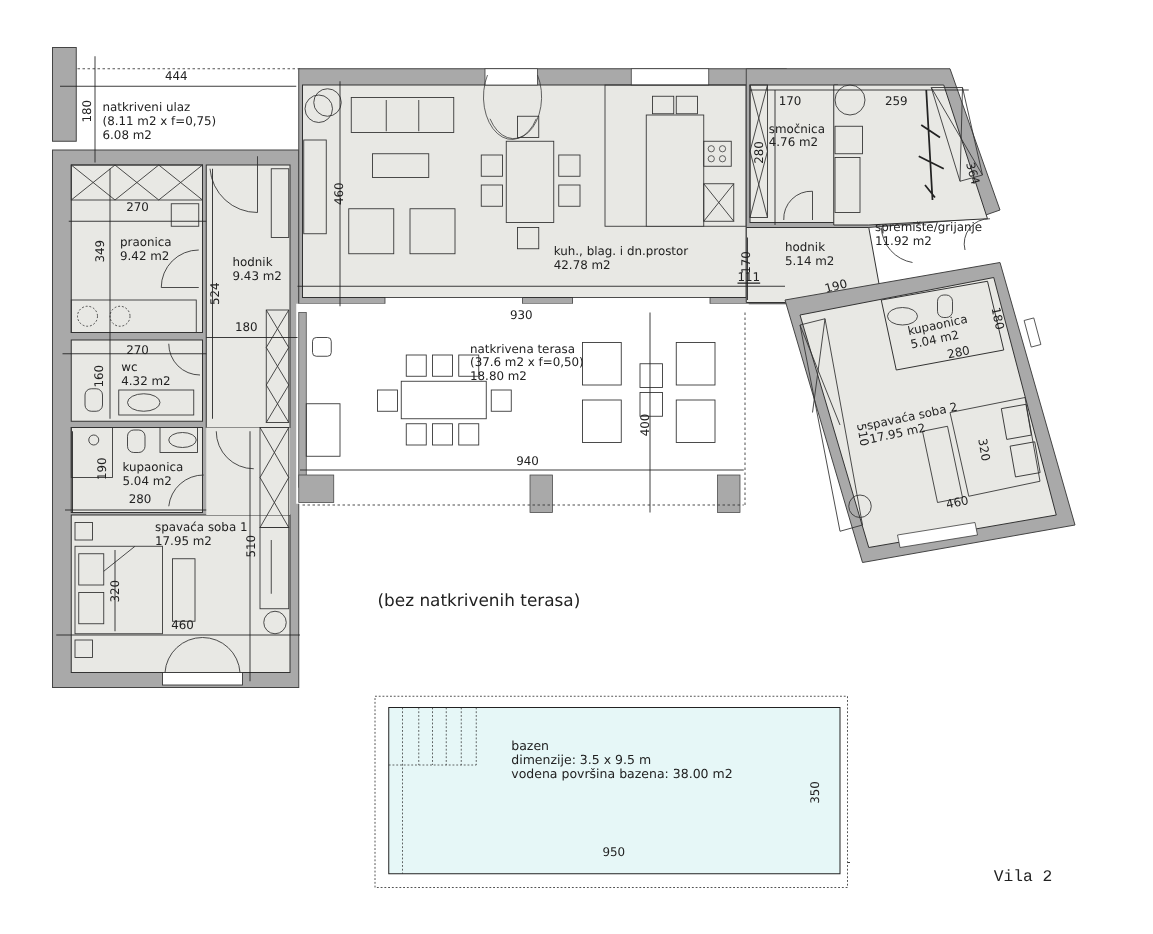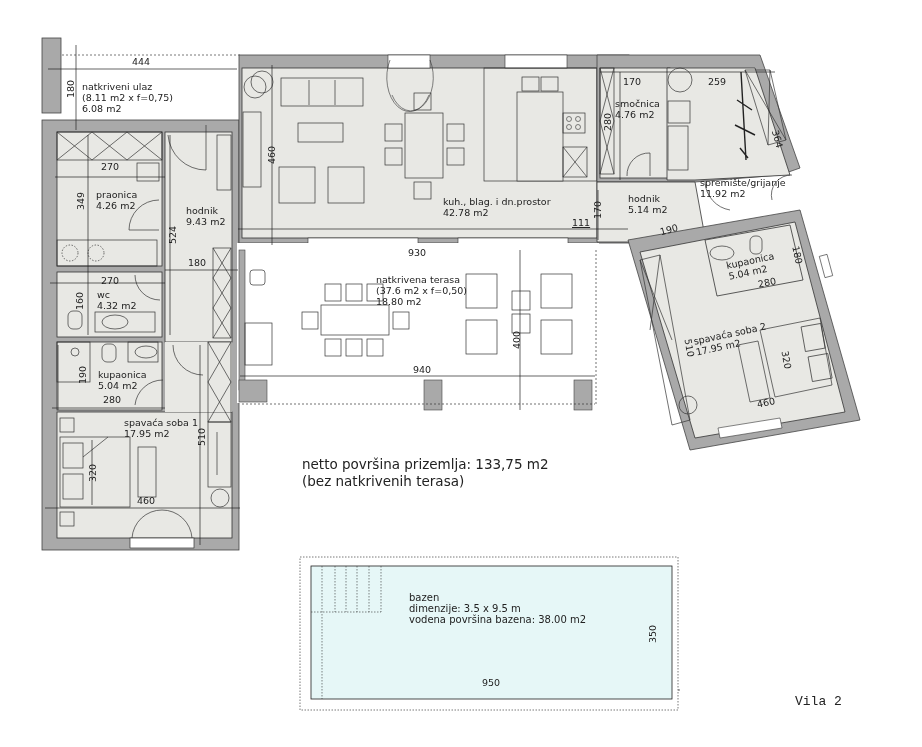--- a/index.html
+++ b/index.html
@@ -203,21 +203,21 @@
     <line x1="357" y1="566" x2="357" y2="612"></line>
     <line x1="369" y1="566" x2="369" y2="612"></line>
     <line x1="381" y1="566" x2="381" y2="612"></line>
   </g>
 </svg>
 
 <div class="lbl" style="left:82px;top:81px;"><span>natkriveni ulaz</span><br><span>(8.11 m2 x f=0,75)</span><br><span>6.08 m2</span></div>
 <div class="dim" style="left:132px;top:57px;">444</div>
 <div class="dim rot" style="left:62px;top:84px;">180</div>
 
-<div class="lbl" style="left:96px;top:189px;"><span>praonica</span><br><span>4.26 m2</span></div>
+<div class="lbl" style="left:96px;top:189px;"><span>praonica</span><br><span>9.42 m2</span></div>
 <div class="dim" style="left:101px;top:162px;">270</div>
 <div class="dim rot" style="left:72px;top:196px;">349</div>
 
 <div class="lbl" style="left:186px;top:205px;"><span>hodnik</span><br><span>9.43 m2</span></div>
 <div class="dim rot" style="left:164px;top:230px;">524</div>
 <div class="dim" style="left:188px;top:258px;">180</div>
 
 <div class="lbl" style="left:97px;top:289px;"><span>wc</span><br><span>4.32 m2</span></div>
 <div class="dim" style="left:101px;top:276px;">270</div>
 <div class="dim rot" style="left:71px;top:296px;">160</div>
@@ -238,35 +238,35 @@
 
 <div class="lbl" style="left:615px;top:98px;"><span>smočnica</span><br><span>4.76 m2</span></div>
 <div class="dim" style="left:623px;top:77px;">170</div>
 <div class="dim rot" style="left:599px;top:117px;">280</div>
 
 <div class="lbl" style="left:700px;top:177px;"><span>spremište/grijanje</span><br><span>11.92 m2</span></div>
 <div class="dim" style="left:708px;top:77px;">259</div>
 <div class="dim" style="left:768px;top:134px;transform:rotate(75deg);">364</div>
 
 <div class="lbl" style="left:628px;top:193px;"><span>hodnik</span><br><span>5.14 m2</span></div>
-<div class="dim" style="left:572px;top:218px;text-decoration:underline;">111</div>
+<div class="dim" style="left:590px;top:218px;text-decoration:underline;">111</div>
 <div class="dim" style="left:660px;top:225px;transform:rotate(-15deg);">190</div>
 
 <div class="lbl" style="left:727px;top:255px;transform:rotate(-12deg);"><span>kupaonica</span><br><span>5.04 m2</span></div>
 <div class="dim" style="left:758px;top:278px;transform:rotate(-12deg);">280</div>
 <div class="dim" style="left:788px;top:250px;transform:rotate(78deg);">180</div>
 
 <div class="lbl" style="left:694px;top:328px;transform:rotate(-12deg);"><span>spavaća soba 2</span><br><span>17.95 m2</span></div>
 <div class="dim" style="left:680px;top:343px;transform:rotate(80deg);">510</div>
 <div class="dim" style="left:777px;top:355px;transform:rotate(80deg);">320</div>
 <div class="dim" style="left:757px;top:398px;transform:rotate(-12deg);">460</div>
 
 <div class="lbl" style="left:376px;top:274px;text-align:left;"><span>natkrivena terasa</span><br><span>(37.6 m2 x f=0,50)</span><br><span>18.80 m2</span></div>
 <div class="dim" style="left:413px;top:365px;">940</div>
 <div class="dim rot" style="left:508px;top:335px;">400</div>
 
-<div class="big" style="left:302px;top:456px;"><span>netto površina prizemlja: 133,75 m2</span><br><span>(bez natkrivenih terasa)</span></div>
+<div class="big" style="left:302px;top:456px;"><br><span>(bez natkrivenih terasa)</span></div>
 
 <div class="lbl" style="left:409px;top:592px;font-size:10px;"><span>bazen</span><br><span>dimenzije: 3.5 x 9.5 m</span><br><span>vodena površina bazena: 38.00 m2</span></div>
 <div class="dim" style="left:482px;top:678px;">950</div>
 <div class="dim rot" style="left:644px;top:629px;">350</div>
 
 <div class="title" style="left:795px;top:694px;">Vila 2</div>
 
 </body></html>

